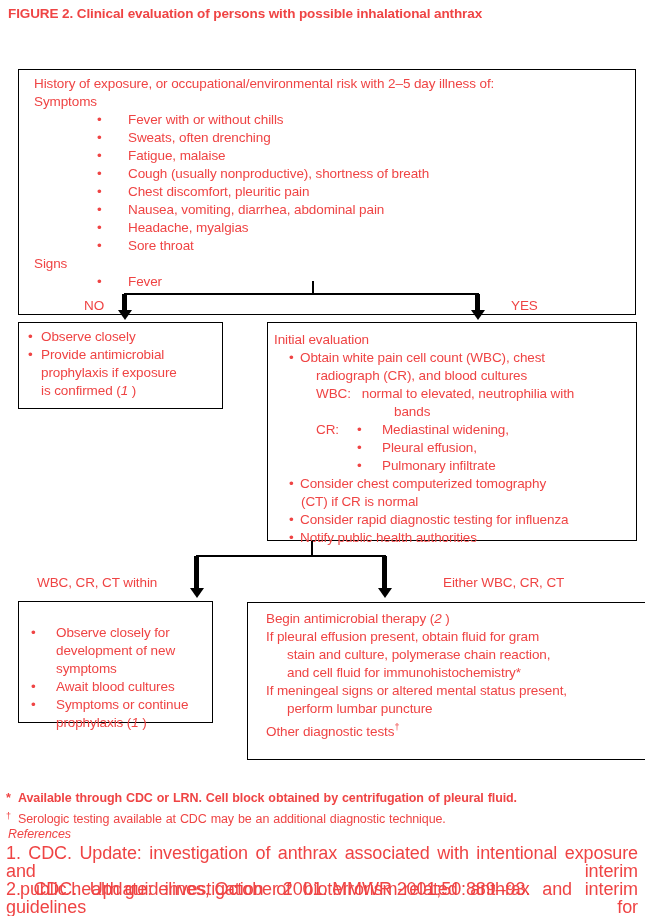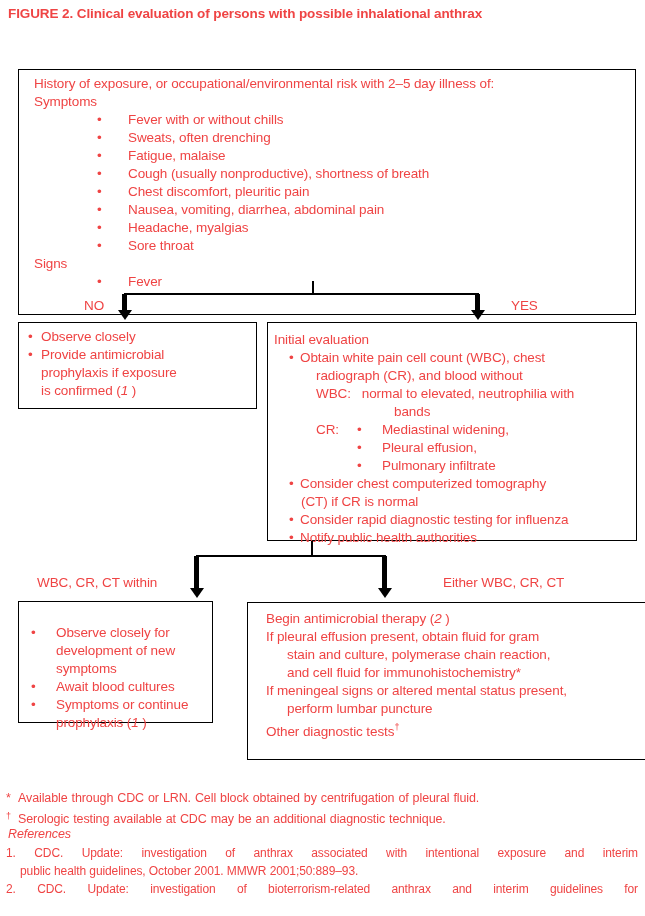--- a/index.html
+++ b/index.html
@@ -24,21 +24,21 @@
   .lbl { position:absolute; line-height:18px; white-space:pre; }
   .cline { position:absolute; background:#000; }
   .ashaft { position:absolute; width:5px; background:#000; }
   .ahead { position:absolute; width:0; height:0;
            border-left:7px solid transparent; border-right:7px solid transparent;
            border-top:10px solid #000; }
   .fn { position:absolute; font-size:12.5px; line-height:18px; white-space:pre; word-spacing:0.6px; }
   .fnm { display:inline-block; width:12px; }
   .fsup { font-size:9px; vertical-align:4px; }
   .sup { font-size:9px; vertical-align:super; }
-  .refs { position:absolute; font-size:12px; width:632px; }
+  .refs { position:absolute; font-size:18px; width:632px; }
   .rl1 { line-height:18px; text-align:justify; text-align-last:justify; }
   .rl2 { line-height:18px; padding-left:14px; }
   .ital { font-style:italic; }
   i { font-style:italic; }
 </style>
 </head>
 <body>
 
 <div class="page">
 
@@ -61,31 +61,31 @@
 
   <div class="cline" style="left:312px; top:281px; width:1.5px; height:13px;"></div>
   <div class="cline" style="left:124px; top:293px; width:355px; height:1.5px;"></div>
   <div class="ashaft" style="left:122px; top:294px; height:17px;"></div>
   <div class="ahead" style="left:118px; top:310px;"></div>
   <div class="ashaft" style="left:475px; top:294px; height:17px;"></div>
   <div class="ahead" style="left:471px; top:310px;"></div>
   <div class="lbl" style="left:84px; top:297px;">NO</div>
   <div class="lbl" style="left:511px; top:297px;">YES</div>
 
-  <div class="box" style="left:18px; top:322px; width:239px; height:87px; padding-top:5px;">
+  <div class="box" style="left:18px; top:322px; width:205px; height:87px; padding-top:5px;">
     <div class="l"><span class="bl b-no">•</span><span>Observe closely</span></div>
     <div class="l"><span class="bl b-no">•</span><span>Provide antimicrobial</span></div>
     <div class="l p22">prophylaxis if exposure</div>
     <div class="l p22"><span>is confirmed (</span><i>1</i><span> )</span></div>
   </div>
 
   <div class="box" style="left:267px; top:322px; width:370px; height:219px; padding-top:8px;">
     <div class="l p6">Initial evaluation</div>
     <div class="l"><span class="bl b-ev">•</span><span>Obtain white pain cell count (WBC), chest</span></div>
-    <div class="l p48">radiograph (CR), and blood without</div>
+    <div class="l p48">radiograph (CR), and blood cultures</div>
     <div class="l p48">WBC:   normal to elevated, neutrophilia with</div>
     <div class="l p126">bands</div>
     <div class="l p48"><span>CR:</span><span class="bl b-cr">•</span><span>Mediastinal widening,</span></div>
     <div class="l p71"><span class="bl b-cr">•</span><span>Pleural effusion,</span></div>
     <div class="l p71"><span class="bl b-cr">•</span><span>Pulmonary infiltrate</span></div>
     <div class="l"><span class="bl b-ev">•</span><span>Consider chest computerized tomography</span></div>
     <div class="l p33">(CT) if CR is normal</div>
     <div class="l"><span class="bl b-ev">•</span><span>Consider rapid diagnostic testing for influenza</span></div>
     <div class="l"><span class="bl b-ev">•</span><span>Notify public health authorities</span></div>
   </div>
@@ -119,21 +119,21 @@
   <div class="box" style="left:247px; top:602px; width:436px; height:158px; padding-top:7px;">
     <div class="l p18"><span>Begin antimicrobial therapy (</span><i>2</i><span> )</span></div>
     <div class="l p18">If pleural effusion present, obtain fluid for gram</div>
     <div class="l p39">stain and culture, polymerase chain reaction,</div>
     <div class="l p39">and cell fluid for immunohistochemistry*</div>
     <div class="l p18">If meningeal signs or altered mental status present,</div>
     <div class="l p39">perform lumbar puncture</div>
     <div class="l p18"><span>Other diagnostic tests</span><span class="sup">†</span></div>
   </div>
 
-  <div class="fn" style="left:6px; top:789px;"><span class="fnm">*</span><span>Available through CDC or LRN. Cell block obtained by centrifugation of pleural fluid.</span></div>
+  <div class="fn" style="left:6px; top:789px;font-weight:bold;"><span class="fnm">*</span><span>Available through CDC or LRN. Cell block obtained by centrifugation of pleural fluid.</span></div>
   <div class="fn" style="left:6px; top:807px;"><span class="fnm fsup">†</span><span>Serologic testing available at CDC may be an additional diagnostic technique.</span></div>
   <div class="fn ital" style="left:8px; top:825px;">References</div>
   <div class="refs" style="left:6px; top:844px;">
     <div class="rl1">1. CDC. Update: investigation of anthrax associated with intentional exposure and interim</div>
     <div class="rl2">public health guidelines, October 2001. MMWR 2001;50:889–93.</div>
   </div>
   <div class="refs" style="left:6px; top:880px;">
     <div class="rl1">2. CDC. Update: investigation of bioterrorism-related anthrax and interim guidelines for</div>
   </div>
 

